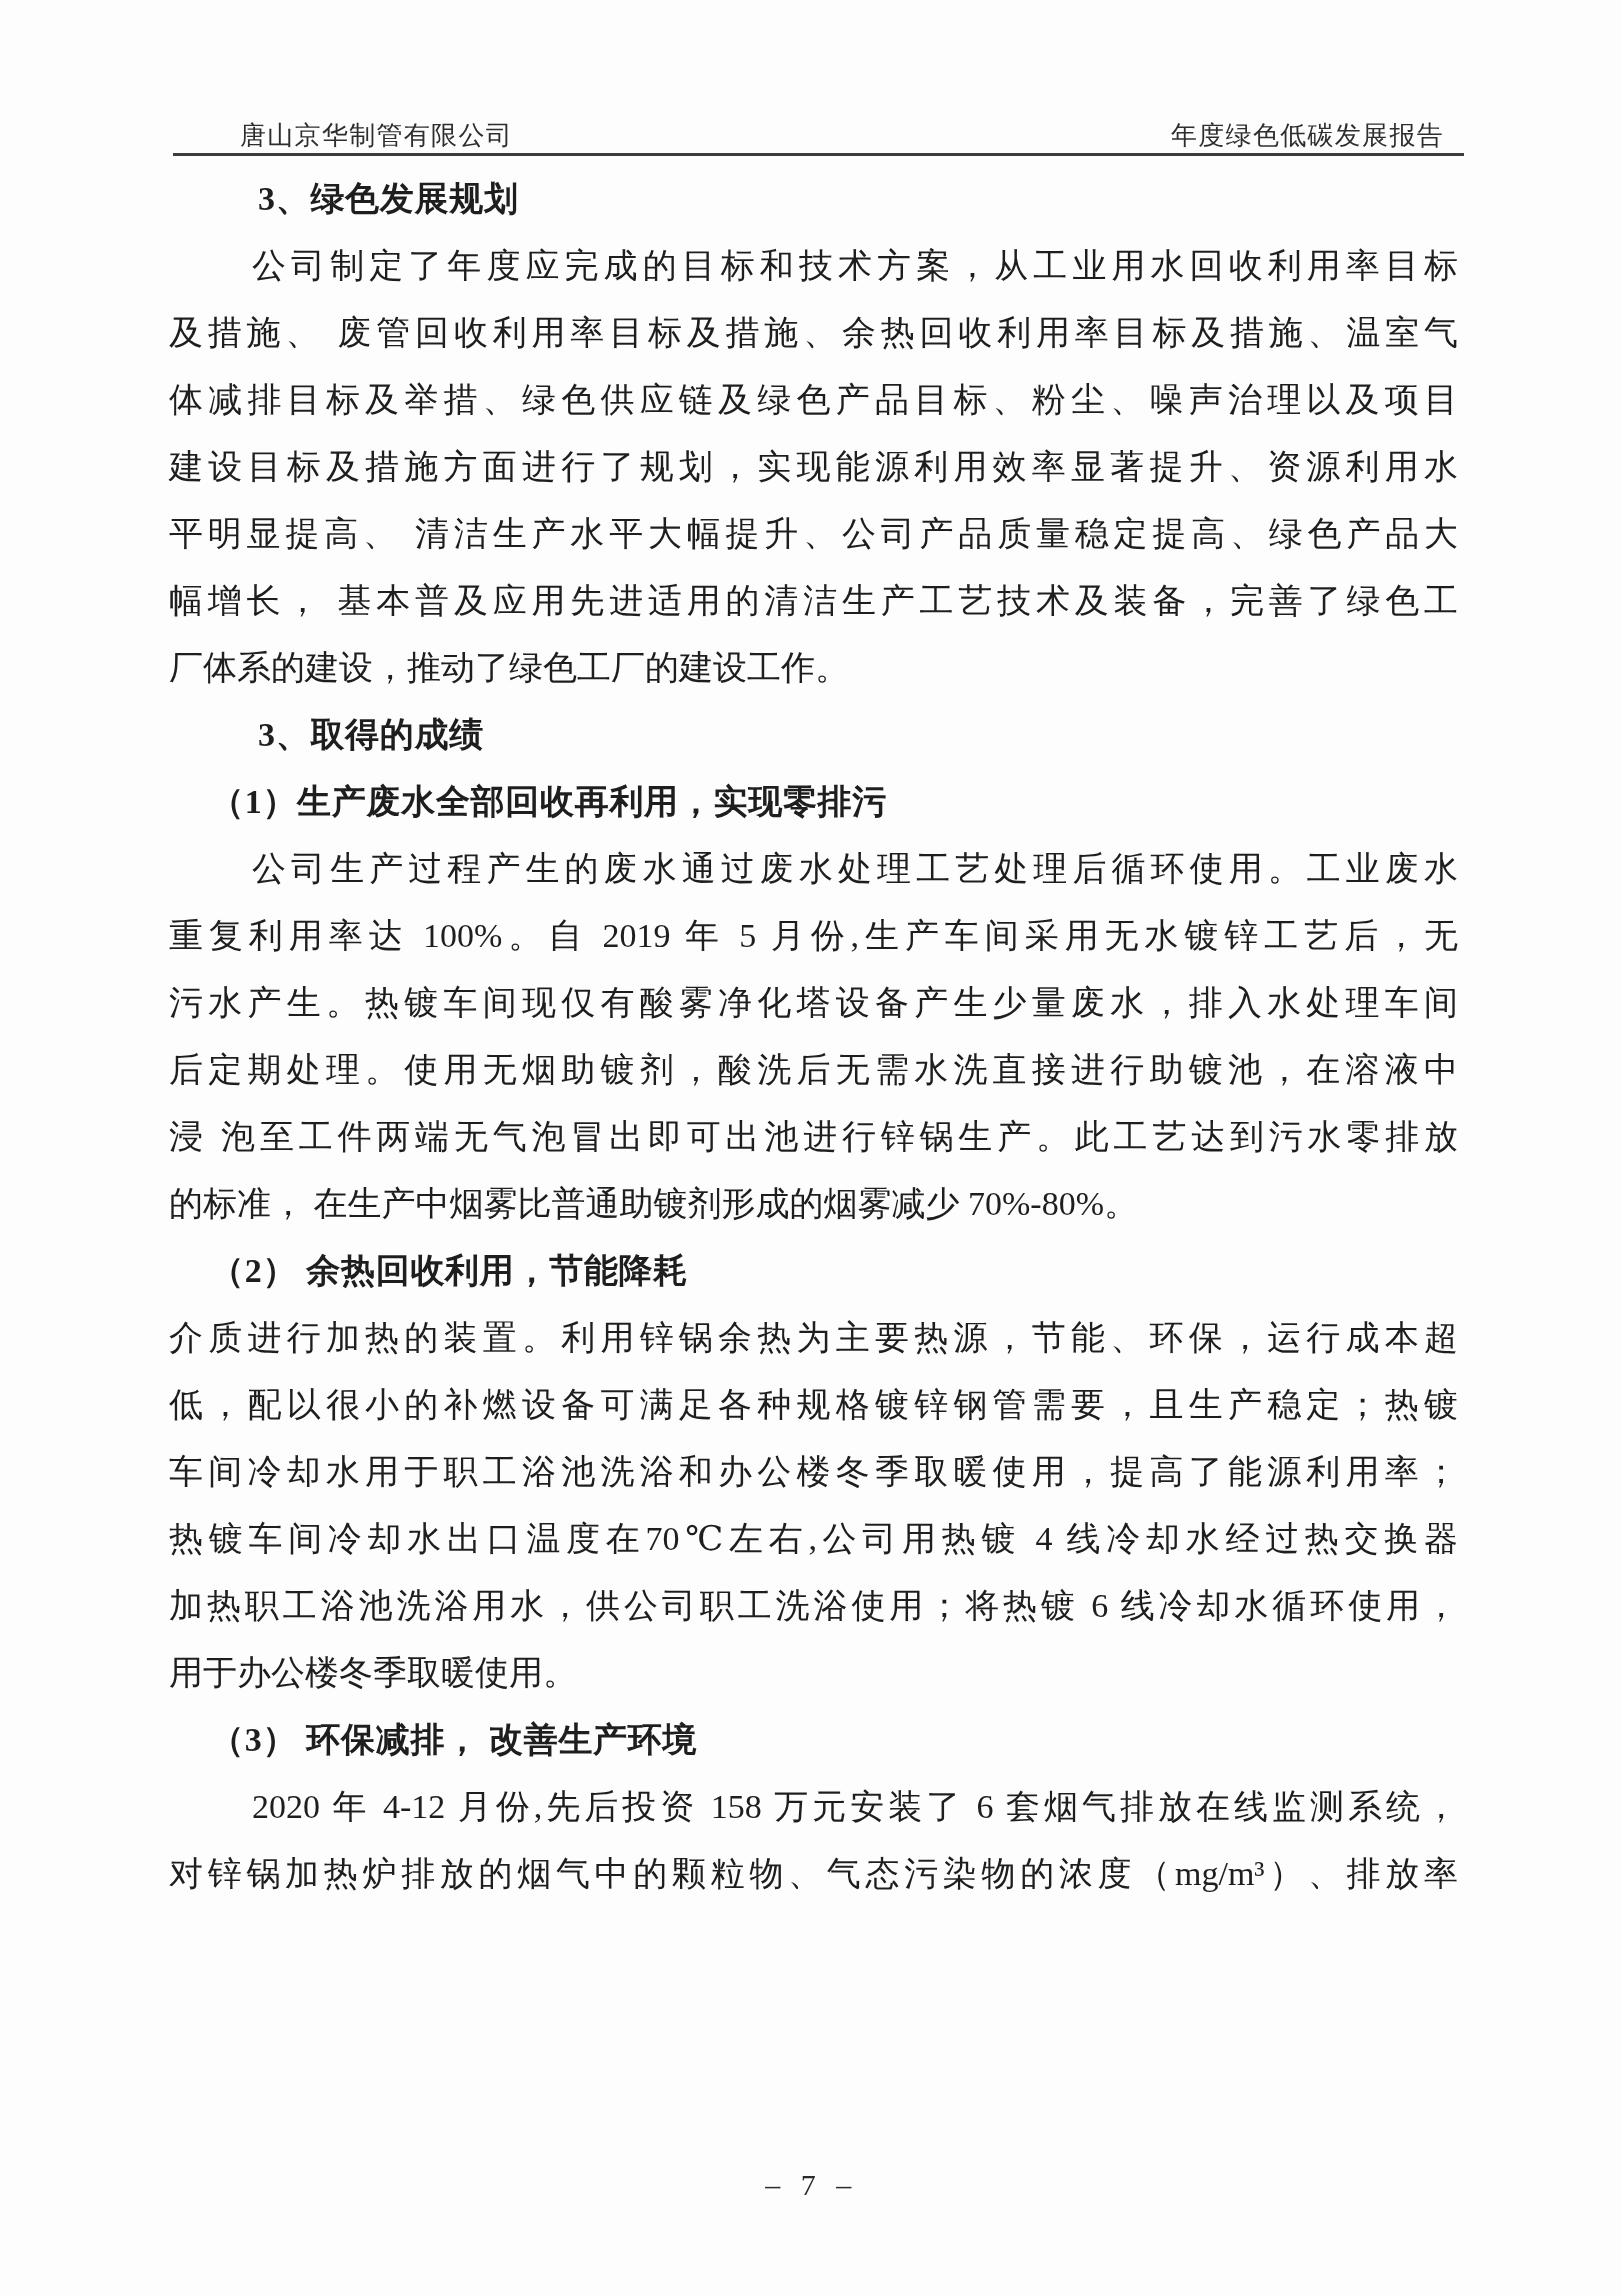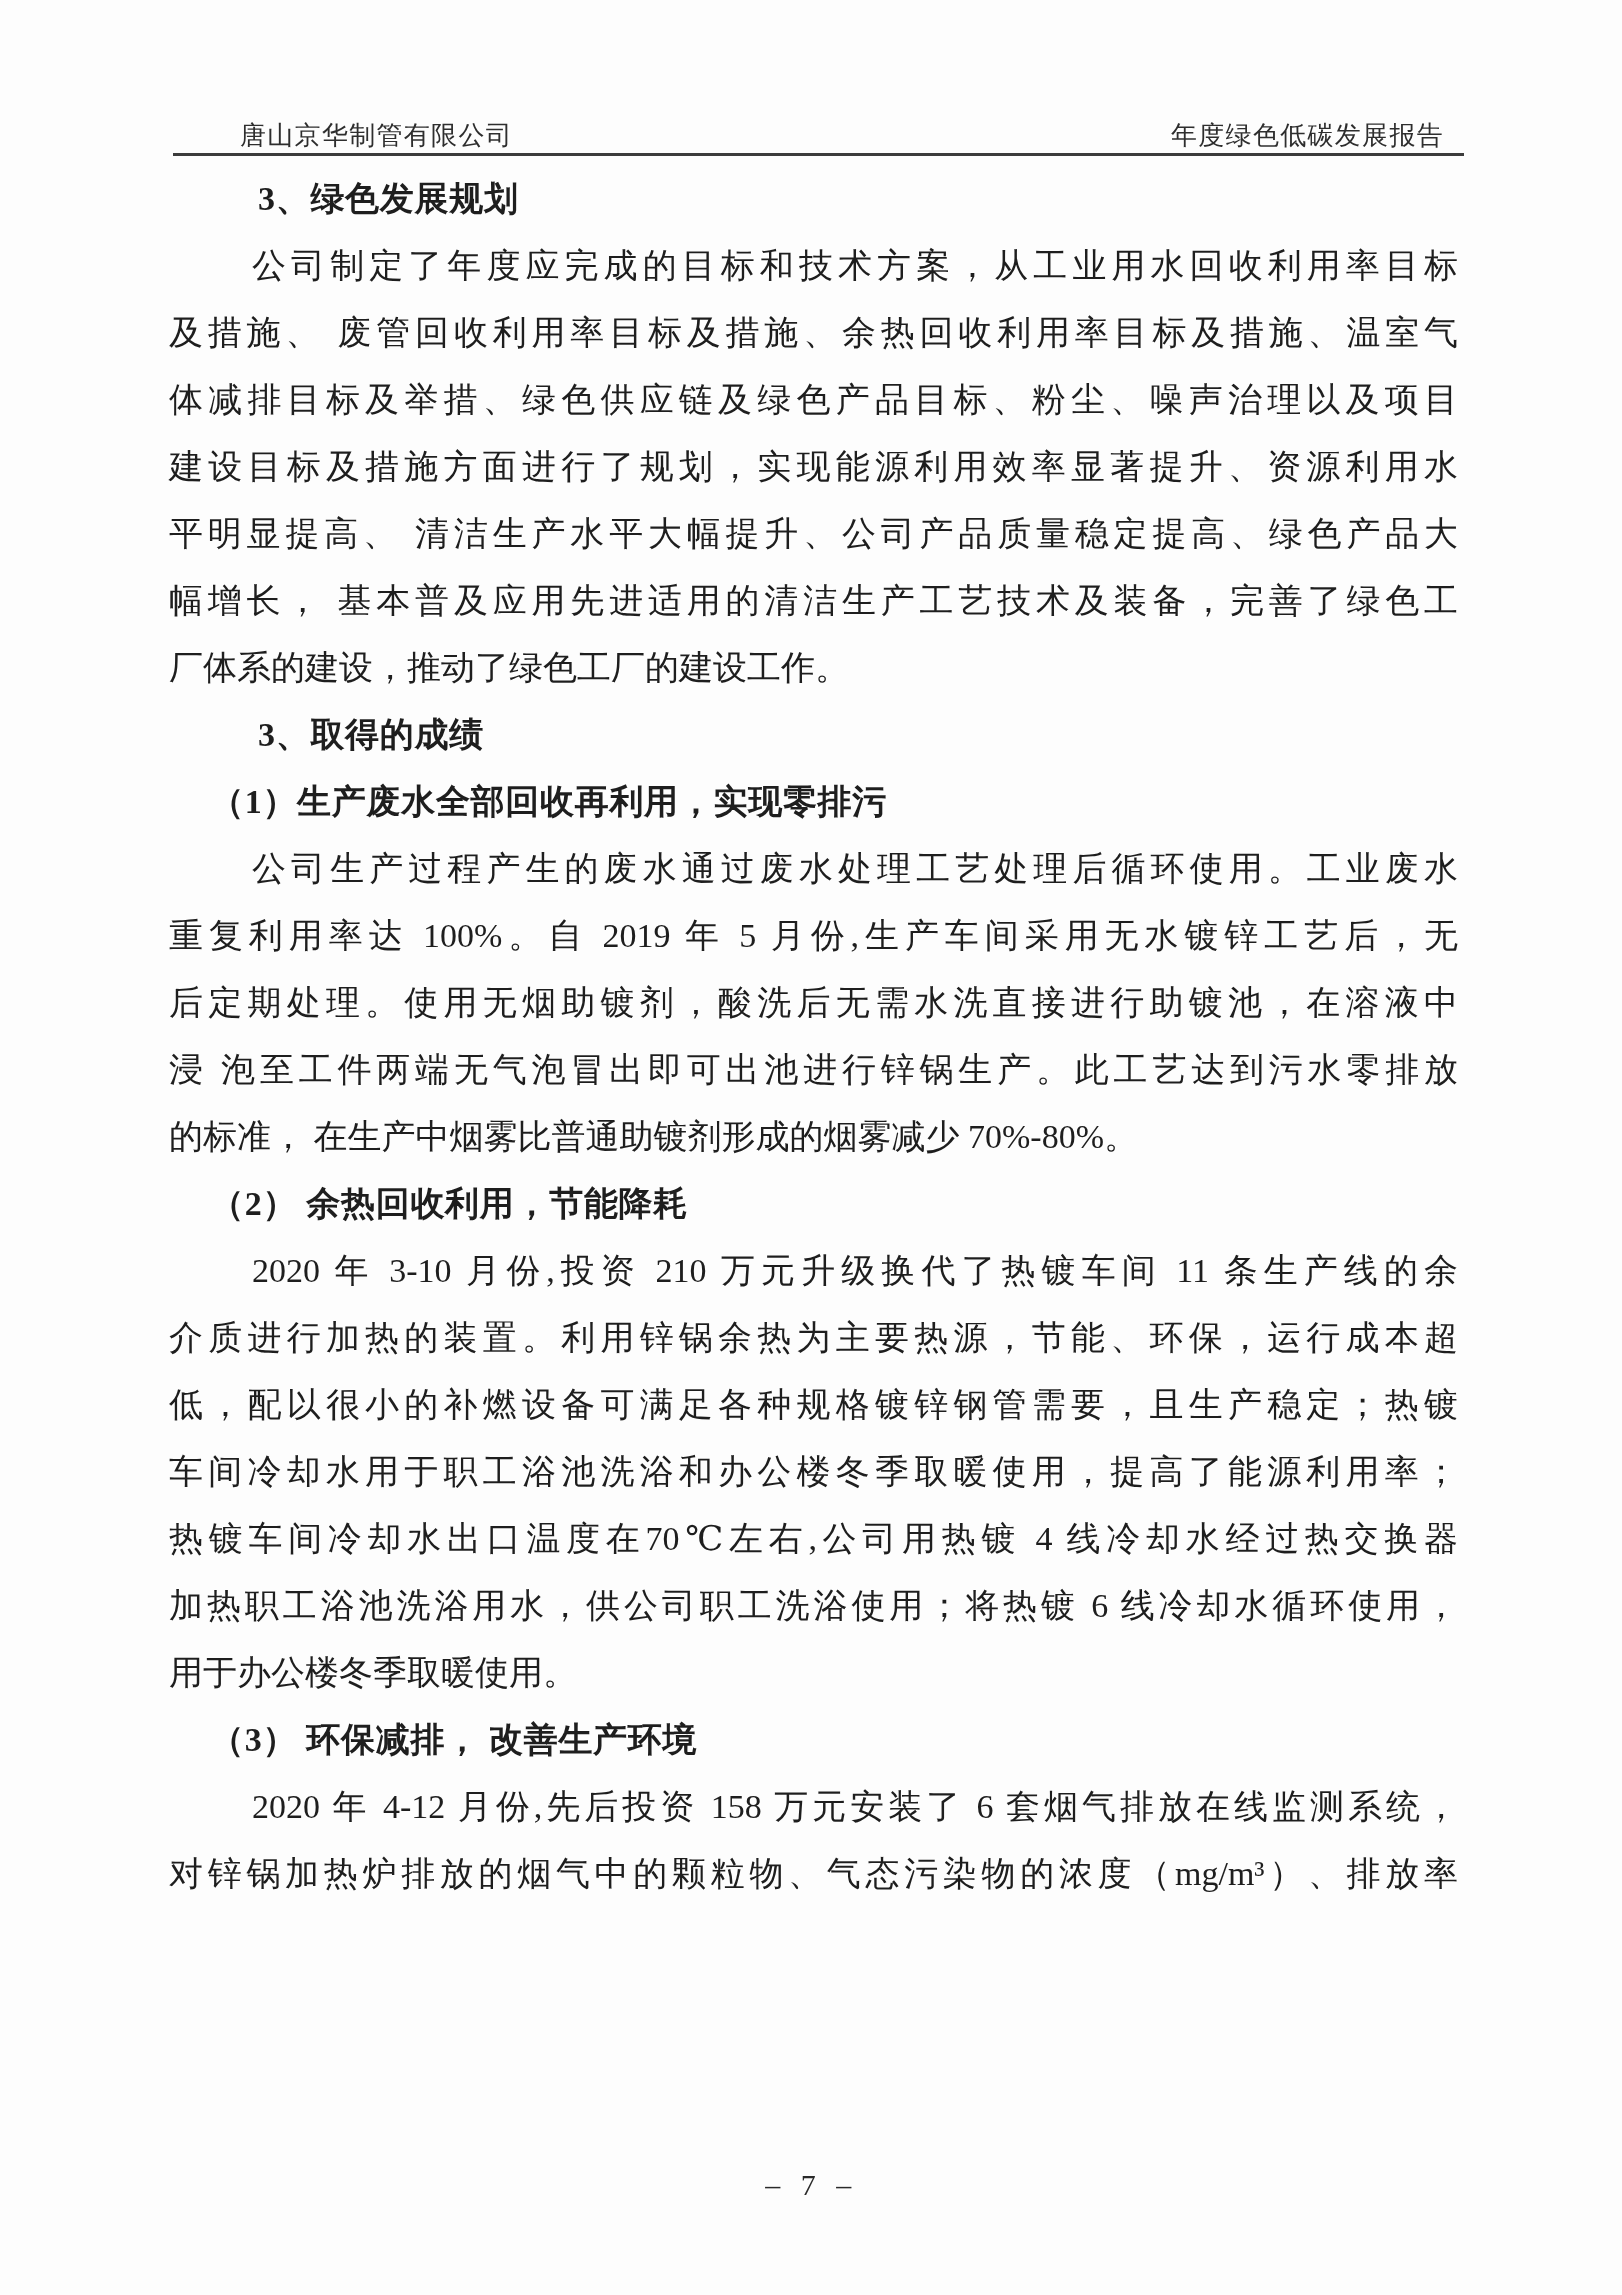--- a/index.html
+++ b/index.html
@@ -76,29 +76,29 @@
       </div>
       <div class="block heading">
         <div class="line h-num">3、取得的成绩</div>
       </div>
       <div class="block heading">
         <div class="line h-paren">（1）生产废水全部回收再利用，实现零排污</div>
       </div>
       <div class="block paragraph">
         <div class="line first justify">公司生产过程产生的废水通过废水处理工艺处理后循环使用。工业废水</div>
         <div class="line justify">重复利用率达 100%。自 2019 年 5 月份,生产车间采用无水镀锌工艺后，无</div>
+        <div class="line justify">污水产生。热镀车间现仅有酸雾净化塔设备产生少量废水，排入水处理车间</div>
         <div class="line justify">后定期处理。使用无烟助镀剂，酸洗后无需水洗直接进行助镀池，在溶液中</div>
         <div class="line justify">浸 泡至工件两端无气泡冒出即可出池进行锌锅生产。此工艺达到污水零排放</div>
         <div class="line">的标准， 在生产中烟雾比普通助镀剂形成的烟雾减少 70%-80%。</div>
       </div>
       <div class="block heading">
         <div class="line h-paren">（2） 余热回收利用，节能降耗</div>
       </div>
       <div class="block paragraph">
-        <div class="line first justify">2020 年 3-10 月份,投资 210 万元升级换代了热镀车间 11 条生产线的余</div>
         <div class="line justify">介质进行加热的装置。利用锌锅余热为主要热源，节能、环保，运行成本超</div>
         <div class="line justify">低，配以很小的补燃设备可满足各种规格镀锌钢管需要，且生产稳定；热镀</div>
         <div class="line justify">车间冷却水用于职工浴池洗浴和办公楼冬季取暖使用，提高了能源利用率；</div>
         <div class="line justify">热镀车间冷却水出口温度在70℃左右,公司用热镀 4 线冷却水经过热交换器</div>
         <div class="line justify">加热职工浴池洗浴用水，供公司职工洗浴使用；将热镀 6 线冷却水循环使用，</div>
         <div class="line">用于办公楼冬季取暖使用。</div>
       </div>
       <div class="block heading">
         <div class="line h-paren">（3） 环保减排， 改善生产环境</div>
       </div>

